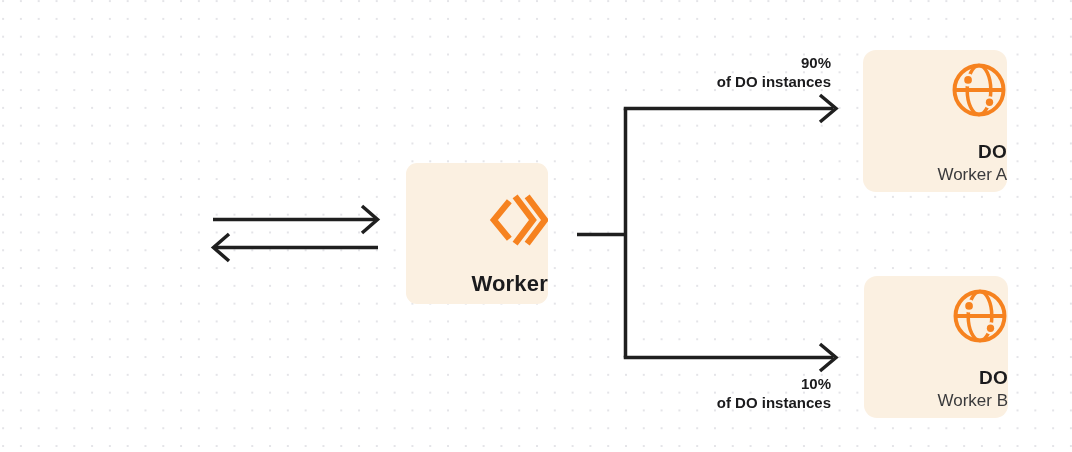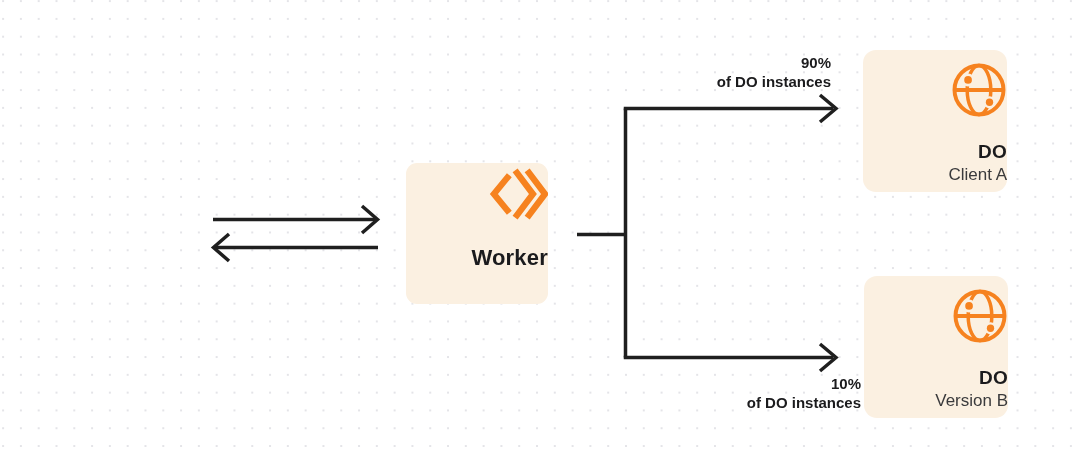--- a/index.html
+++ b/index.html
@@ -26,41 +26,41 @@
   .node-client{
     left:42px;top:163px;width:142px;height:140px;
     background:var(--color-client_bg,#F4F4F6);
     justify-content:center;
   }
   .node-client .node-label{font-size:23px;font-weight:700;letter-spacing:.2px;}
 
   .node-worker{
     left:406px;top:163px;width:142px;height:141px;
     background:var(--color-cream,#FBF0E1);
-    padding-top:4px;
+    padding-top:30px;
   }
   .node-worker .node-label{font-size:22px;font-weight:700;margin-top:24px;letter-spacing:.2px;}
 
   .node-do{
     width:144px;height:142px;
     background:var(--color-cream,#FBF0E1);
     border-radius:13px;
     padding-top:12px;
   }
   .node-do-a{left:863px;top:50px;}
   .node-do-b{left:864px;top:276px;}
   .node-do .do-title{font-size:19px;font-weight:700;margin-top:23px;letter-spacing:.3px;}
   .node-do .do-subtitle{font-size:17px;font-weight:400;color:var(--color-subtext,#3A3A3C);margin-top:2px;}
 
   .edge-label{
     position:absolute;width:220px;
     text-align:right;font-size:15px;font-weight:700;line-height:19px;
   }
   .edge-label-top{left:611px;top:53px;}
-  .edge-label-bottom{left:641px;top:374px;}
+  .edge-label-bottom{left:611px;top:374px;}
 
   .icon svg{display:block;}
 </style>
 </head>
 <body>
 
 <div class="canvas">
 
   <svg class="connectors" width="1072" height="452" viewBox="0 0 1072 452">
 
@@ -121,34 +121,34 @@
           <ellipse cx="32" cy="32" rx="13.5" ry="28" stroke-width="4"></ellipse>
           <line x1="4.5" y1="32" x2="59.5" y2="32"></line>
         </g>
         <circle cx="19.5" cy="20.5" r="7.5" style="fill:var(--color-cream,#FBF0E1)"></circle>
         <circle cx="19.5" cy="20.5" r="4.4" style="fill:var(--color-orange,#F6821F)"></circle>
         <circle cx="44" cy="46" r="7" style="fill:var(--color-cream,#FBF0E1)"></circle>
         <circle cx="44" cy="46" r="4.2" style="fill:var(--color-orange,#F6821F)"></circle>
       </svg>
     </span>
     <div class="do-title">DO</div>
-    <div class="do-subtitle">Client A</div>
+    <div class="do-subtitle">Worker A</div>
   </div>
 
   <div class="node node-do node-do-b">
     <span class="icon">
       <svg width="56" height="56" viewBox="0 0 64 64">
         <g fill="none" stroke-width="4.5" style="stroke:var(--color-orange,#F6821F)">
           <circle cx="32" cy="32" r="28"></circle>
           <ellipse cx="32" cy="32" rx="13.5" ry="28" stroke-width="4"></ellipse>
           <line x1="4.5" y1="32" x2="59.5" y2="32"></line>
         </g>
         <circle cx="19.5" cy="20.5" r="7.5" style="fill:var(--color-cream,#FBF0E1)"></circle>
         <circle cx="19.5" cy="20.5" r="4.4" style="fill:var(--color-orange,#F6821F)"></circle>
         <circle cx="44" cy="46" r="7" style="fill:var(--color-cream,#FBF0E1)"></circle>
         <circle cx="44" cy="46" r="4.2" style="fill:var(--color-orange,#F6821F)"></circle>
       </svg>
     </span>
     <div class="do-title">DO</div>
-    <div class="do-subtitle">Version B</div>
+    <div class="do-subtitle">Worker B</div>
   </div>
 
 </div>
 
 </body></html>

